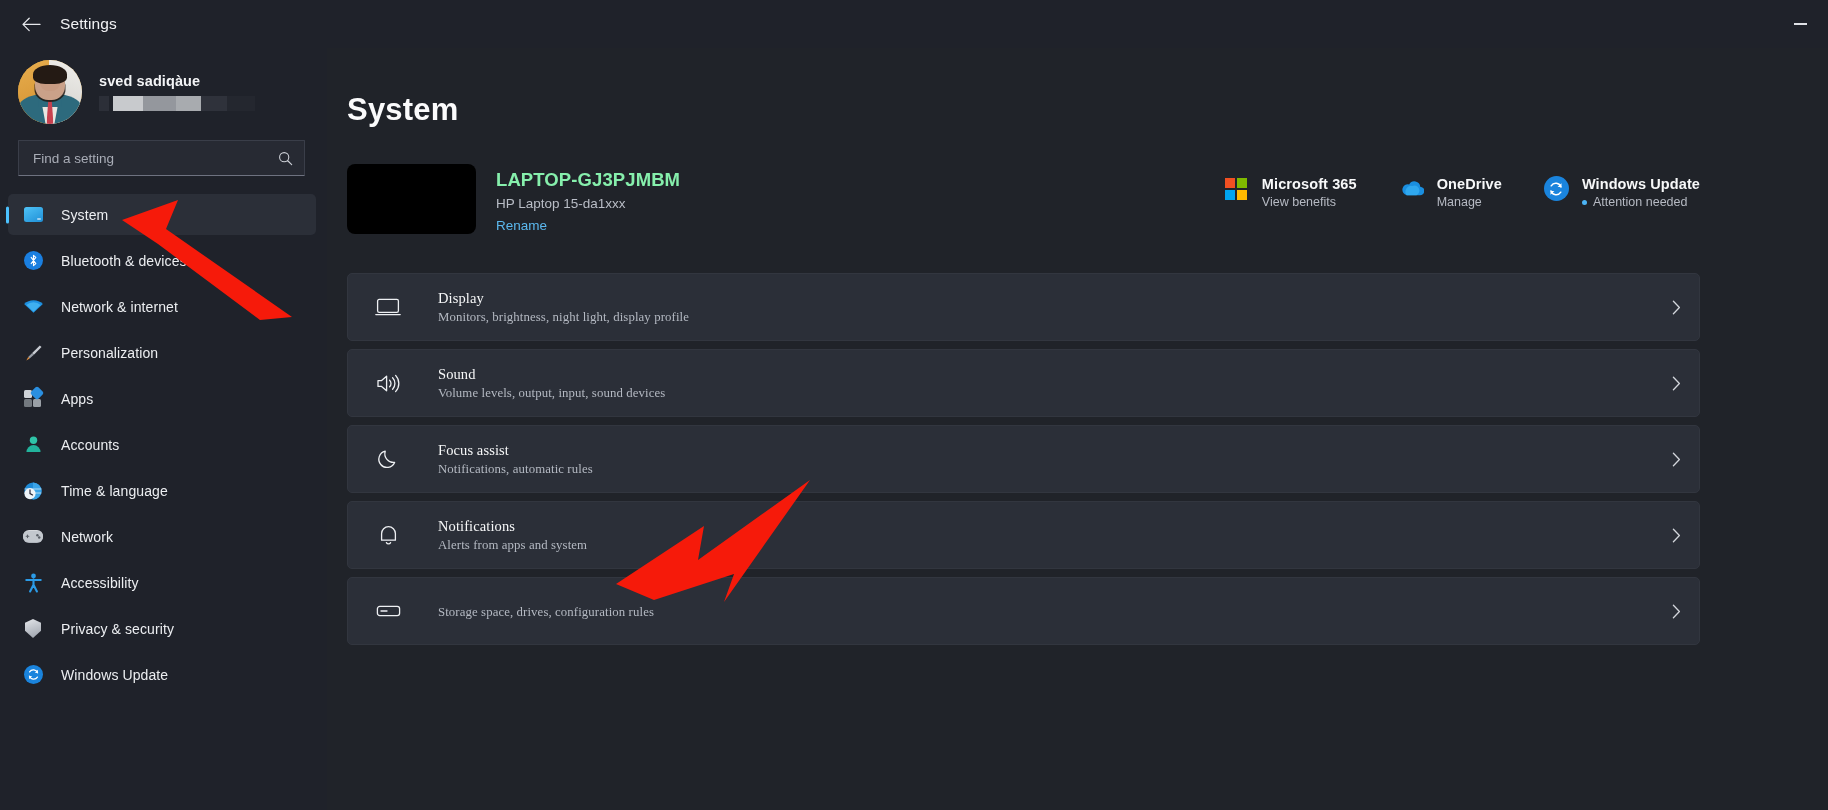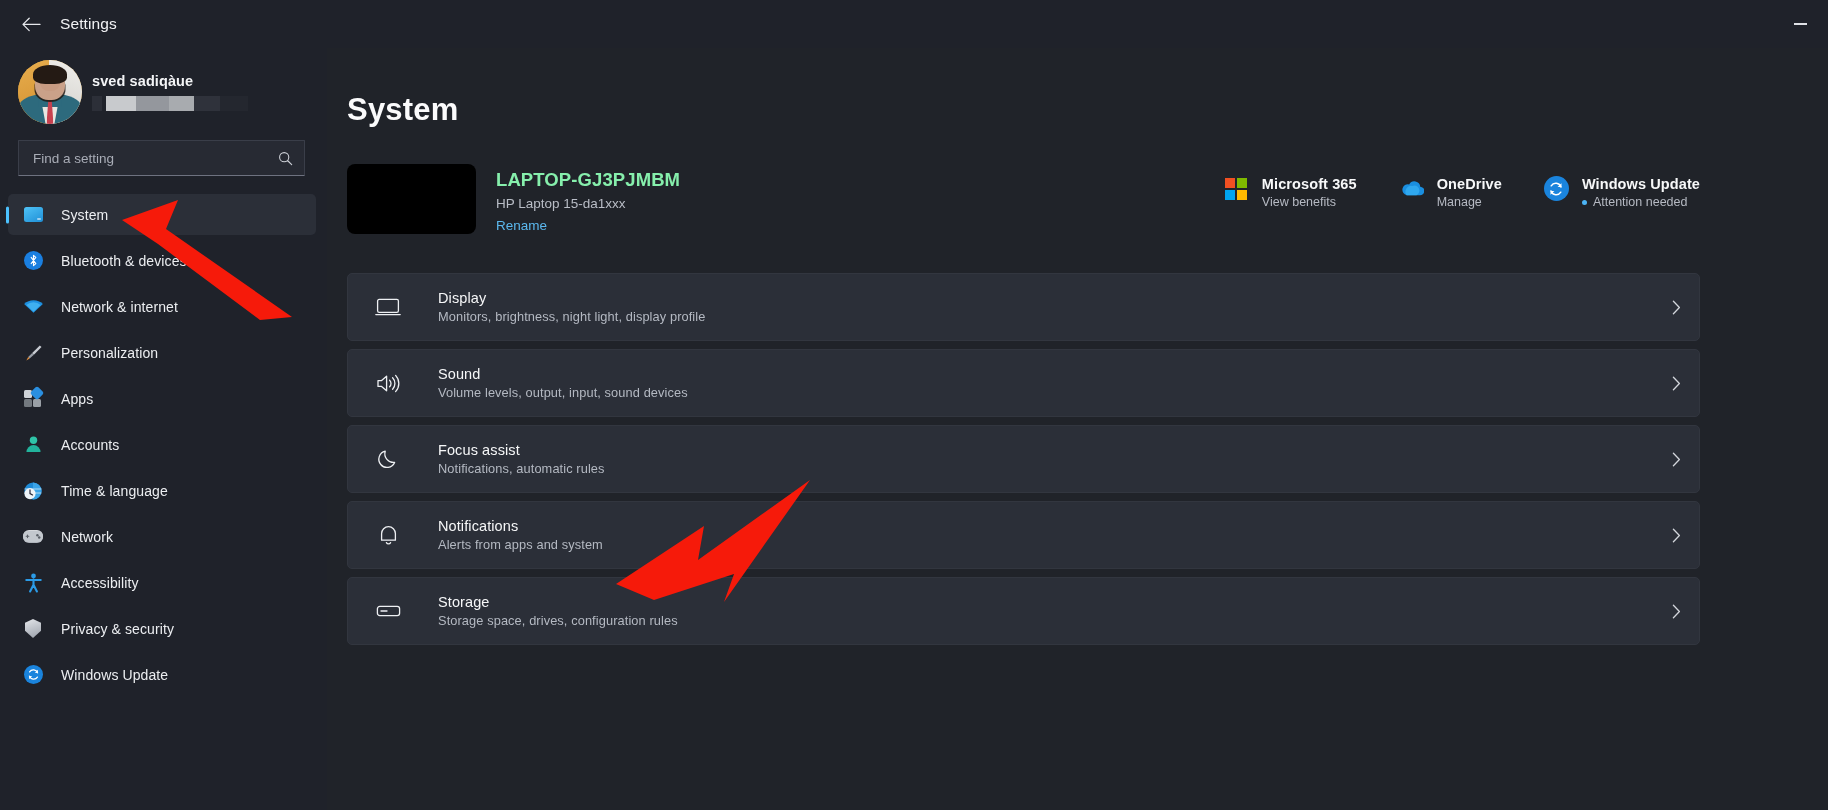--- a/index.html
+++ b/index.html
@@ -63,21 +63,21 @@
   .avatar .torso { position:absolute; left:50%; bottom:0; width:62px; height:30px;
     transform:translateX(-50%); border-radius:42% 42% 0 0; background:#2d6a7d; }
   .avatar .shirt { position:absolute; left:50%; bottom:0; width:17px; height:27px;
     transform:translateX(-50%); background:#e9e6e1; clip-path:polygon(0 18%,100% 18%,76% 100%,24% 100%); }
   .avatar .tie { position:absolute; left:50%; bottom:0; width:7px; height:24px;
     transform:translateX(-50%); background:#c8414f; clip-path:polygon(26% 0,74% 0,100% 100%,0 100%); }
   .avatar .collar { position:absolute; left:50%; bottom:17px; width:23px; height:11px;
     transform:translateX(-50%); background:#2d6a7d;
     clip-path:polygon(0 0,33% 0,50% 78%,67% 0,100% 0,100% 100%,0 100%); }
 
-  .profile-text { margin-left:10px; }
+  .profile-text { margin-left:17px; }
   .profile-name { font-size:14.5px; font-weight:bold; color:#f3f4f6; letter-spacing:.1px; }
   .redact { display:flex; margin-top:7px; height:15px; align-items:center; }
   .redact i { display:block; height:15px; }
 
   .search-wrap { padding:0 22px 0 18px; margin-top:6px; }
   .search-box {
     height:36px; background:#272a33; border:1px solid #3a3e49;
     border-bottom:1px solid #6e7280; border-radius:1px;
     display:flex; align-items:center; padding:0 11px 0 14px;
   }
@@ -148,21 +148,21 @@
 
   
   .cards { margin-top:39px; }
   .card {
     height:68px; background:#2b2f38; border-radius:5px; margin-bottom:8px;
     display:flex; align-items:center; padding:0 18px 0 26px;
     border:1px solid #32363f;
   }
   .card-ico { width:28px; height:28px; flex:0 0 28px; margin-right:36px;
     display:flex; align-items:center; justify-content:center; color:#eef0f3; }
-  .card-txt { flex:1; }
+  .card-txt { flex:1;font-family:Liberation Serif, serif; }
   .card-title { font-size:14.5px; color:#f6f7f8; letter-spacing:.1px; }
   .card-sub { font-size:12.8px; color:#b4b9c2; margin-top:3px; letter-spacing:.1px; }
   .chev { color:#d3d6dc; display:flex; align-items:center; }
 
   
   .arrow { position:absolute; pointer-events:none; z-index:20; }
   #arrow-system { left:120px; top:198px; }
   #arrow-power  { left:612px; top:478px; }
 </style>
 </head>
@@ -501,21 +501,20 @@
 
 
           <div class="card">
             <span class="card-ico">
               <svg width="25" height="16" viewBox="0 0 25 16" fill="none">
                 <rect x="1.4" y="3.4" width="22.2" height="9.2" rx="2.4" stroke="#eef0f3" stroke-width="1.3"></rect>
                 <path d="M5 8 H11" stroke="#eef0f3" stroke-width="1.3" stroke-linecap="round"></path>
               </svg>
             </span>
             <span class="card-txt">
-              <span class="card-title" style="display:block">Storage</span>
               <span class="card-sub" style="display:block">Storage space, drives, configuration rules</span>
             </span>
             <span class="chev">
               <svg width="9" height="15" viewBox="0 0 9 15" fill="none">
                   <path d="M1.4 1.2 L7.4 7.5 L1.4 13.8" stroke="#d3d6dc" stroke-width="1.3" stroke-linecap="round" stroke-linejoin="round"></path>
                 </svg>
             </span>
           </div>
 
         </div>

